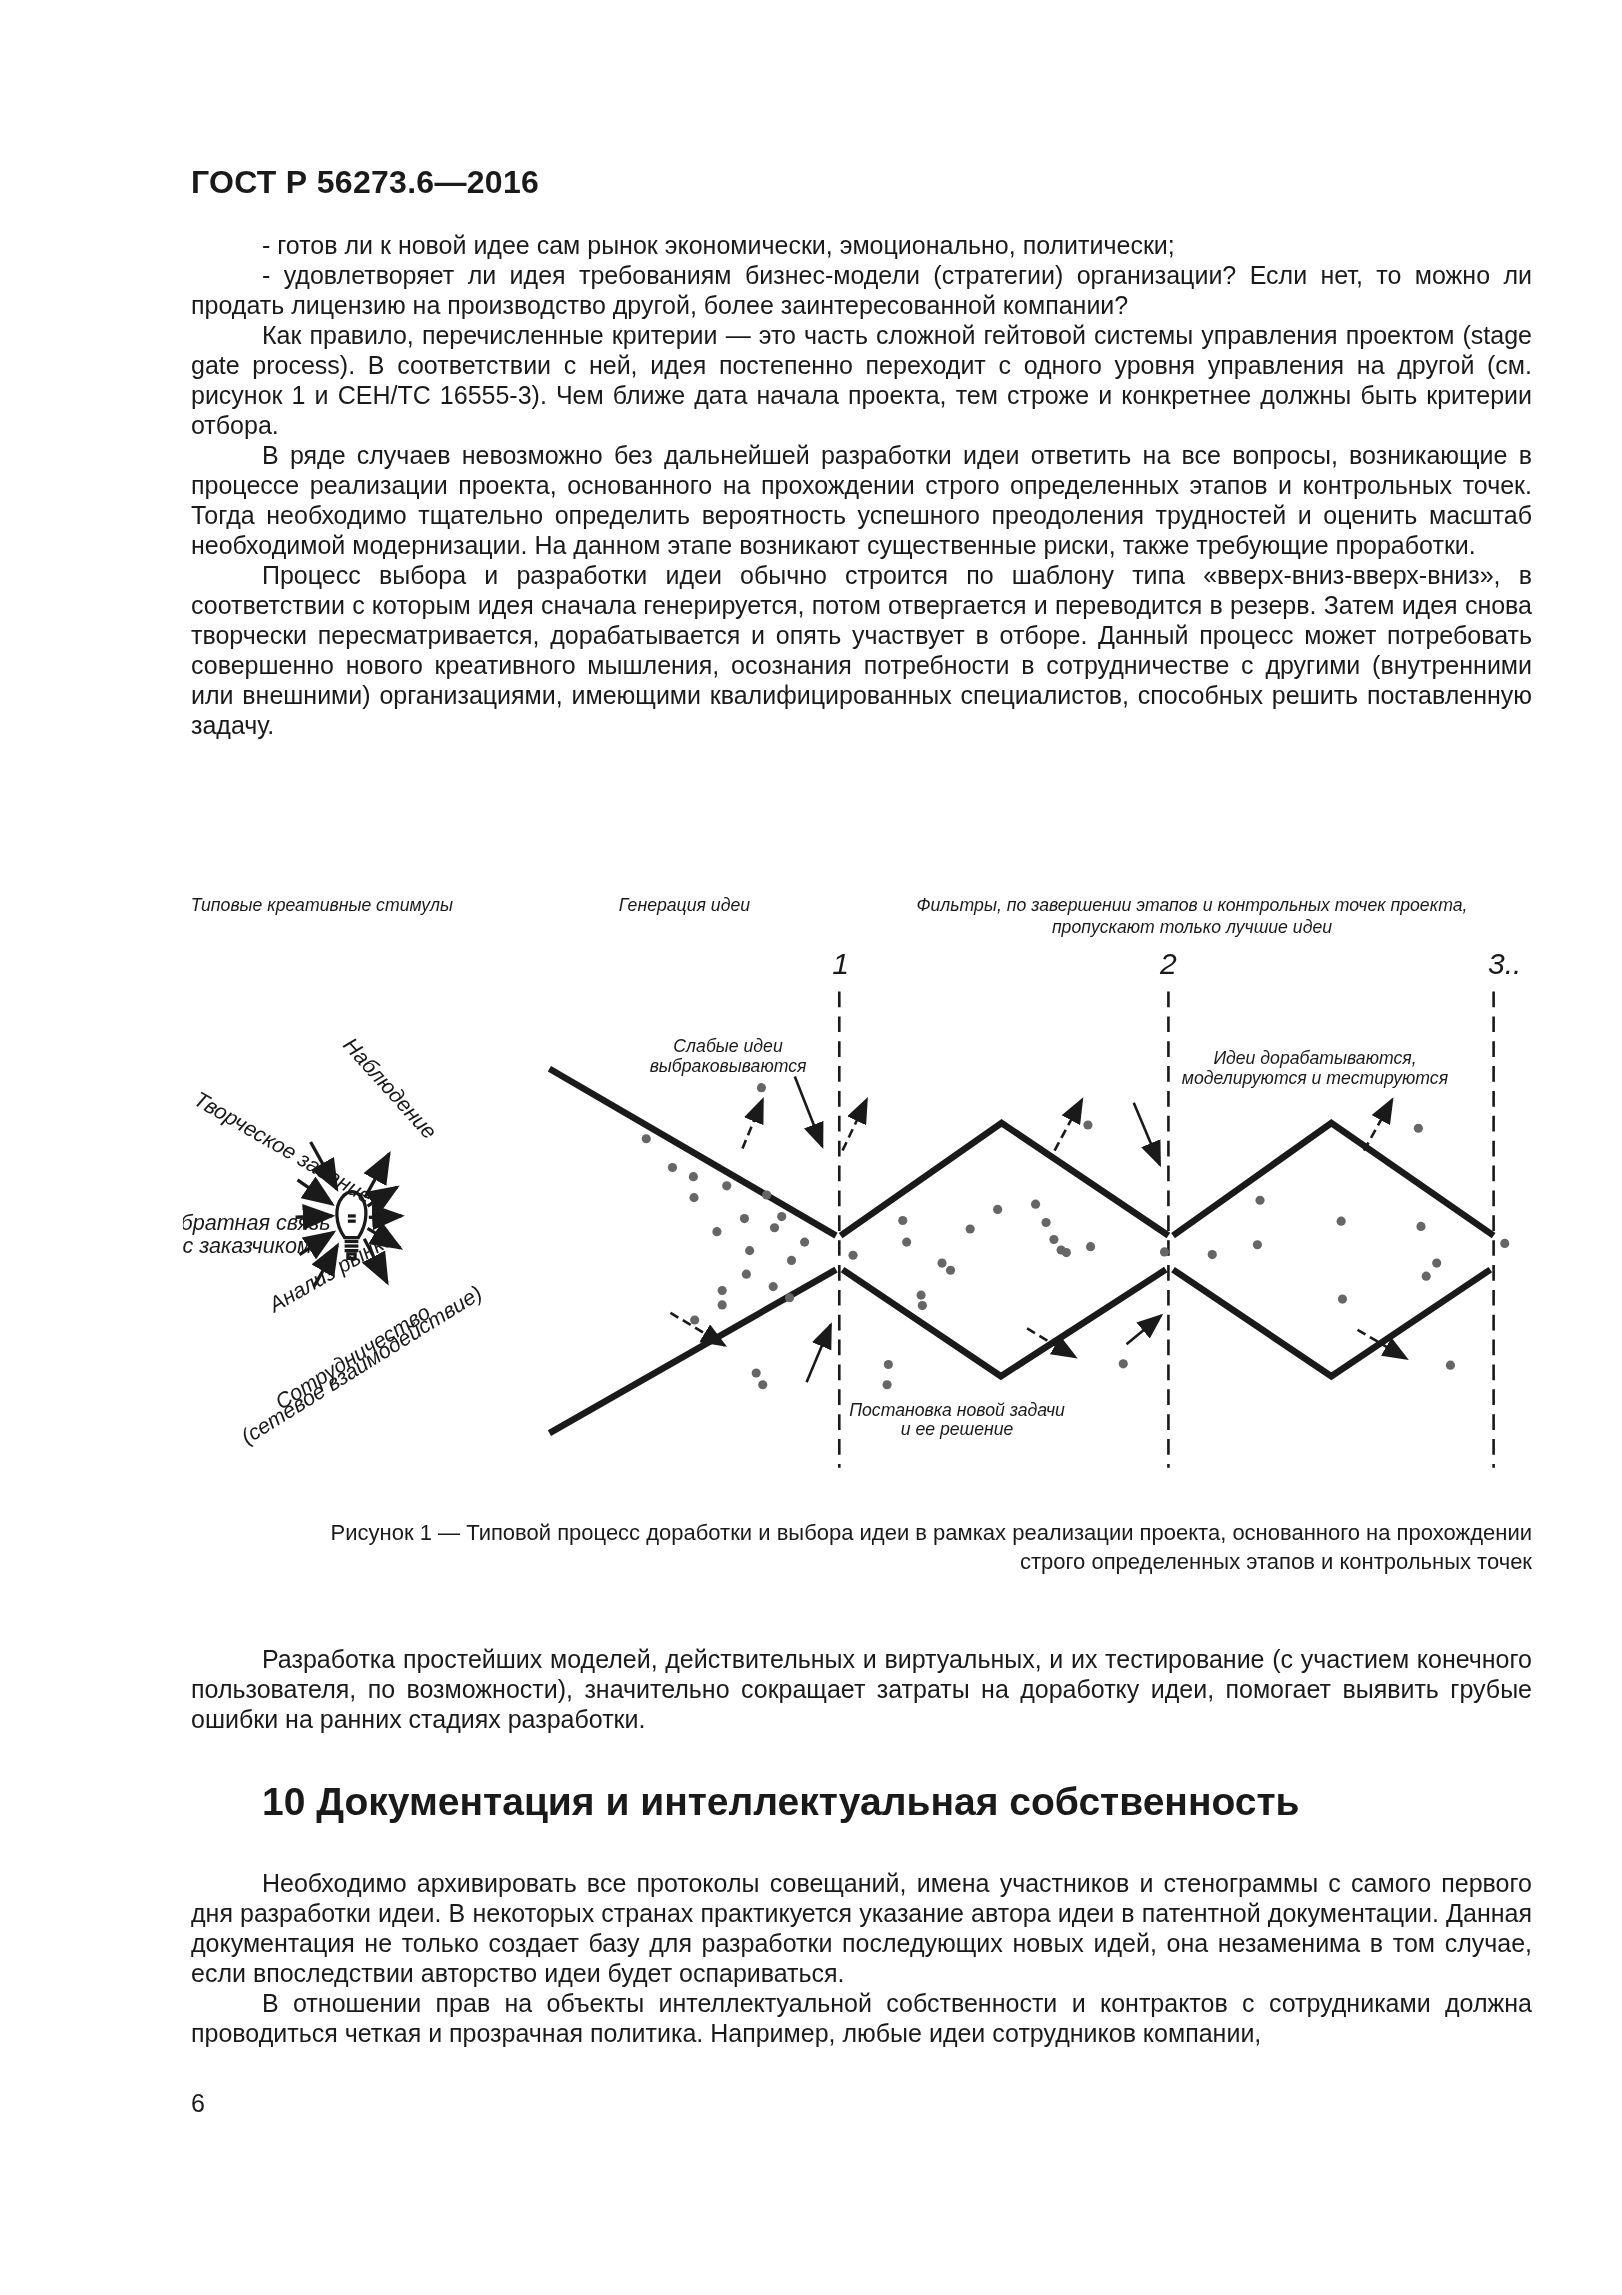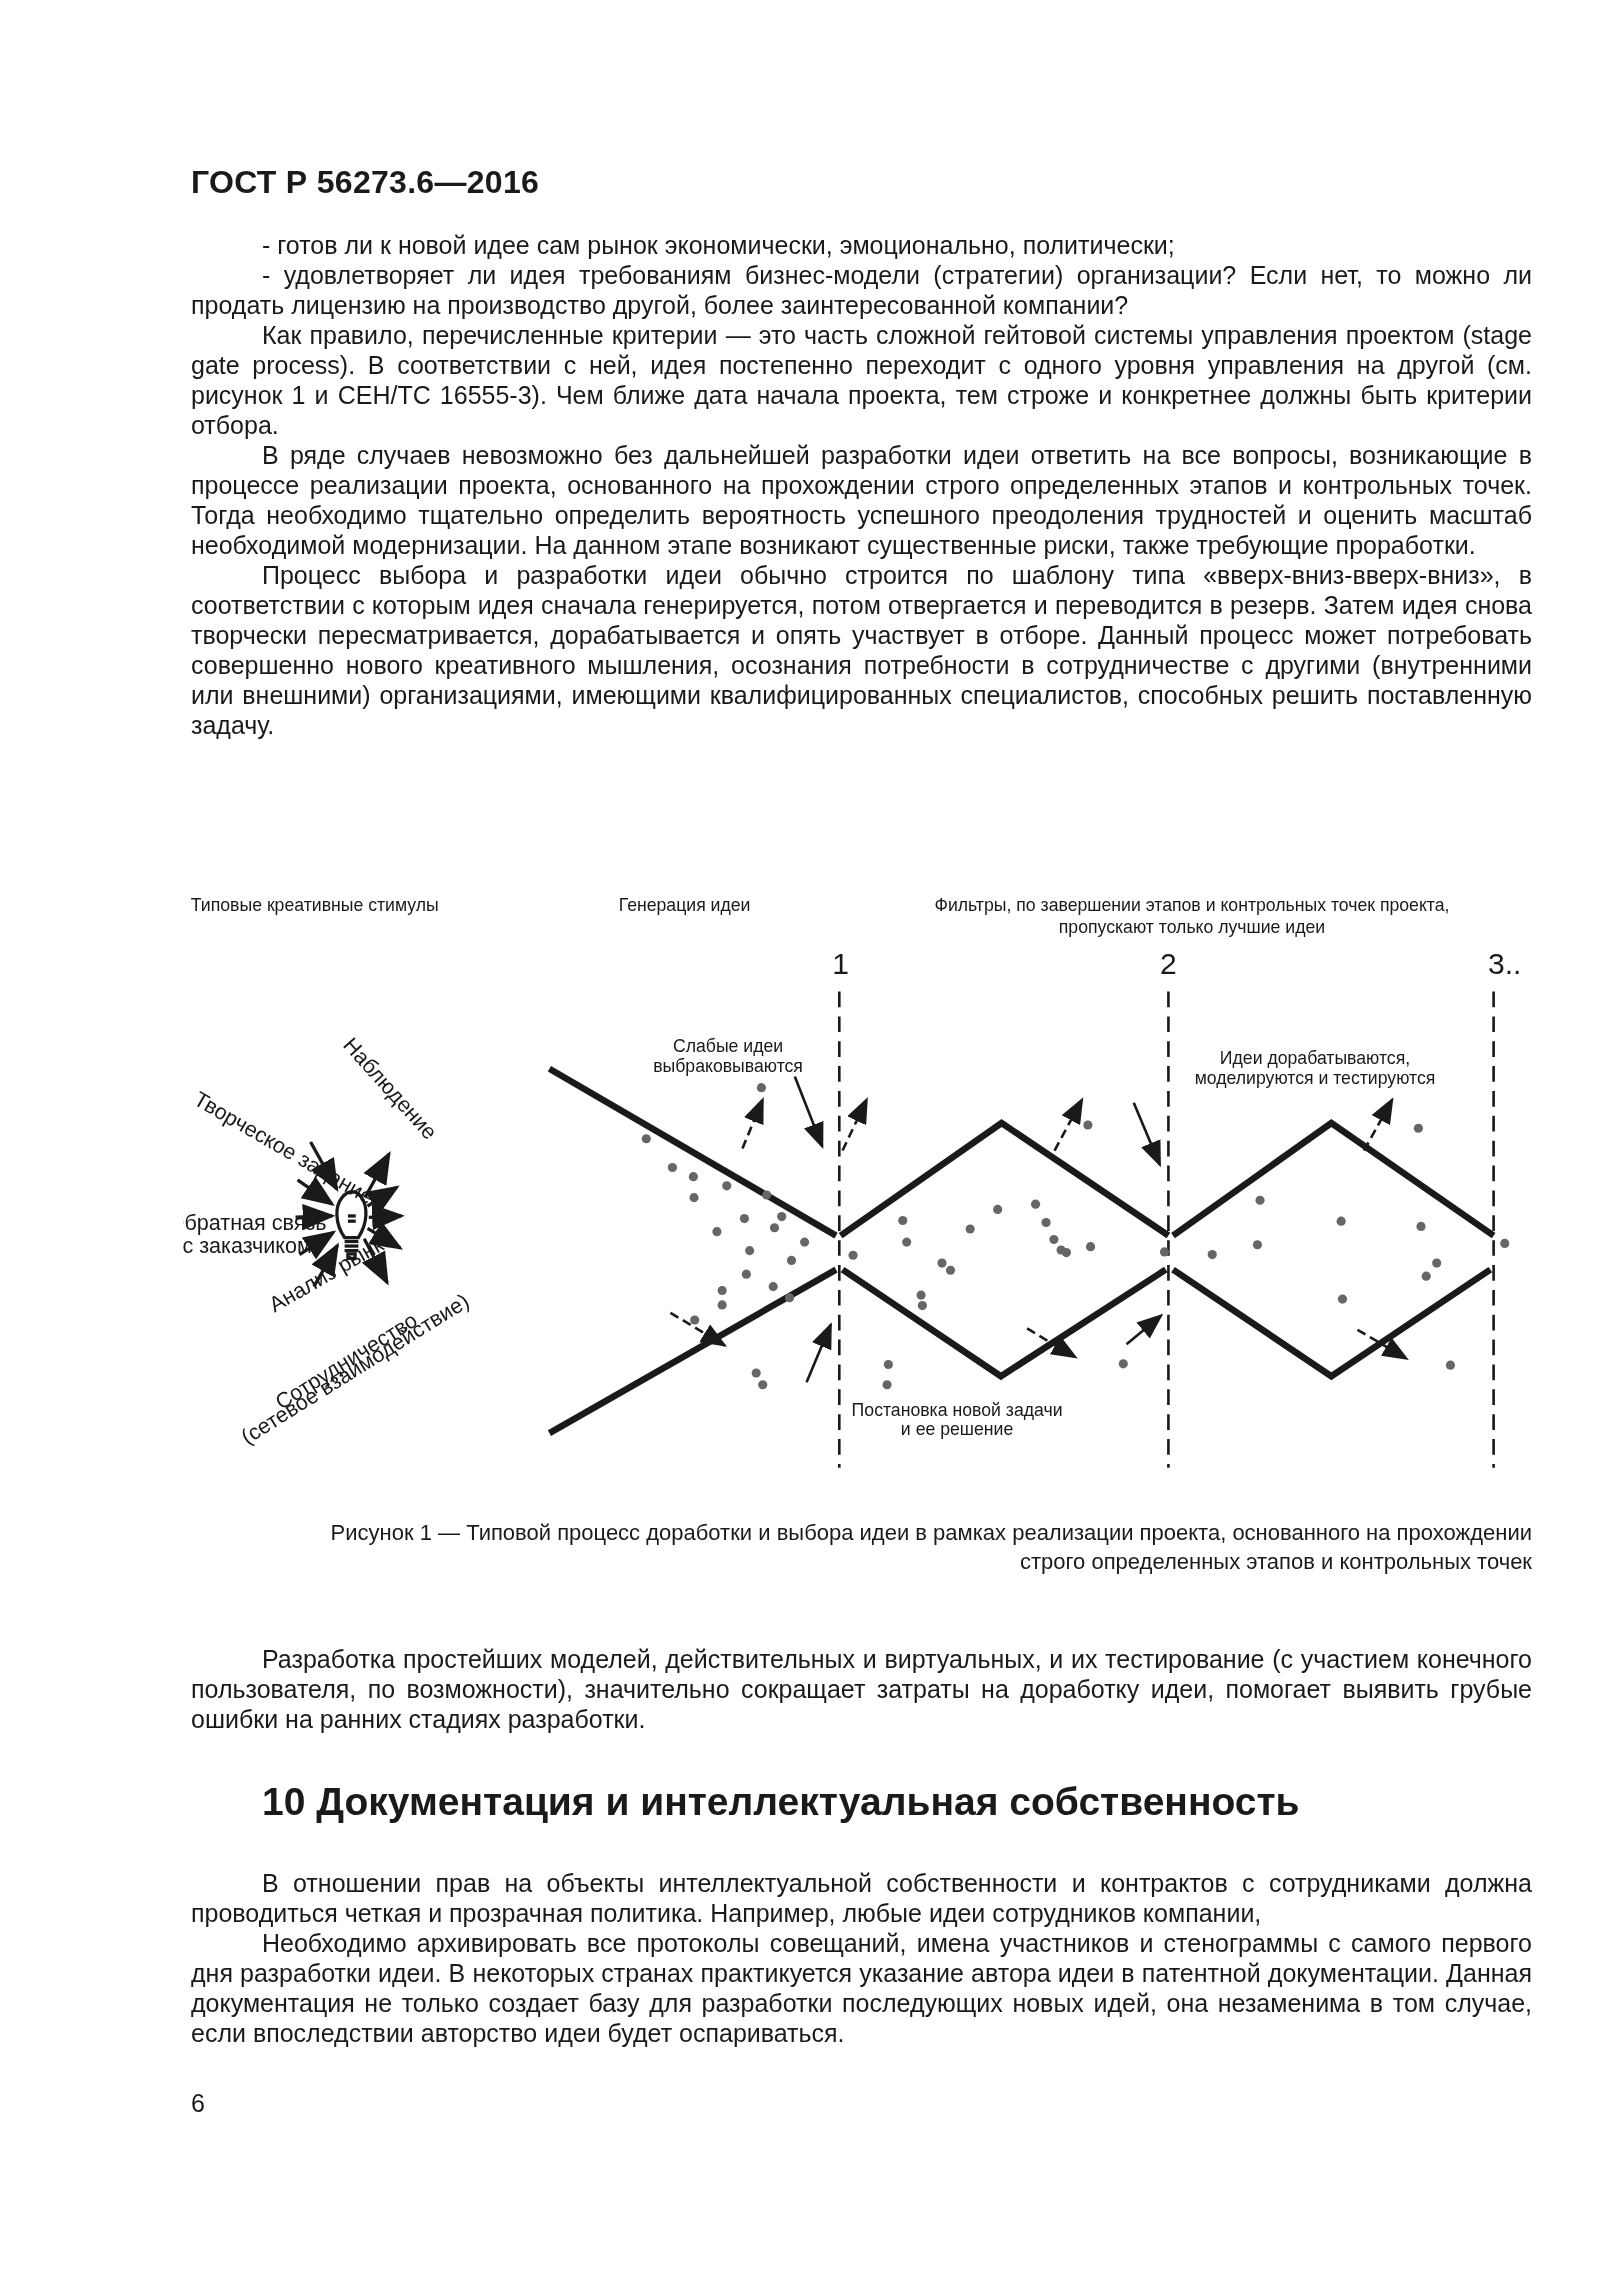--- a/index.html
+++ b/index.html
@@ -5,21 +5,21 @@
   html, body { margin: 0; padding: 0; background: #ffffff; }
   body { width: 1623px; height: 2295px; position: relative; overflow: hidden;
          font-family: "Liberation Sans", sans-serif; color: #1a1a1a; }
   .page-header { position: absolute; left: 191px; top: 164px; font-size: 32px;
                  font-weight: bold; letter-spacing: 0.3px; }
   .text-block { position: absolute; left: 191px; width: 1341px; font-size: 25px;
                 line-height: 30px; text-align: justify; }
   .text-block p { margin: 0; }
   .text-block p.indent { text-indent: 71px; }
   .text-block p.bullet { text-indent: 71px; }
-  .figure { position: absolute; left: 183px; top: 877px; width: 1361px; height: 602px; }
+  .figure { position: absolute; left: 183px; top: 877px; width: 1361px; height: 602px; font-style: italic; }
   .figure svg { width: 100%; height: 100%; display: block; }
   .caption { position: absolute; left: 191px; top: 1518px; width: 1341px;
              font-size: 22px; line-height: 29px; text-align: right; }
   .section-title { position: absolute; left: 262px; top: 1780px; font-size: 39px;
                    font-weight: bold; }
   .page-number { position: absolute; left: 191px; top: 2089px; font-size: 25px; }
   .lbl { font-family: "Liberation Sans", sans-serif; fill: #1a1a1a; }
 </style>
 </head>
 <body>
@@ -188,18 +188,18 @@
   <div>строго определенных этапов и контрольных точек</div>
 </div>
 
 <div class="text-block" style="top:1644px;">
   <p class="indent">Разработка простейших моделей, действительных и виртуальных, и их тестирование (с участием конечного пользователя, по возможности), значительно сокращает затраты на доработку идеи, помогает выявить грубые ошибки на ранних стадиях разработки.</p>
 </div>
 
 <div class="section-title">10  Документация и интеллектуальная собственность</div>
 
 <div class="text-block" style="top:1868px;">
+  <p class="indent">Необходимо архивировать все протоколы совещаний, имена участников и стенограммы с самого первого дня разработки идеи. В некоторых странах практикуется указание автора идеи в патентной документации. Данная документация не только создает базу для разработки последующих новых идей, она незаменима в том случае, если впоследствии авторство идеи будет оспариваться.</p>
   <p class="indent">В отношении прав на объекты интеллектуальной собственности и контрактов с сотрудниками должна проводиться четкая и прозрачная политика. Например, любые идеи сотрудников компании,</p>
-  <p class="indent">Необходимо архивировать все протоколы совещаний, имена участников и стенограммы с самого первого дня разработки идеи. В некоторых странах практикуется указание автора идеи в патентной документации. Данная документация не только создает базу для разработки последующих новых идей, она незаменима в том случае, если впоследствии авторство идеи будет оспариваться.</p>
 </div>
 
 <div class="page-number">6</div>
 
 
 </body></html>

